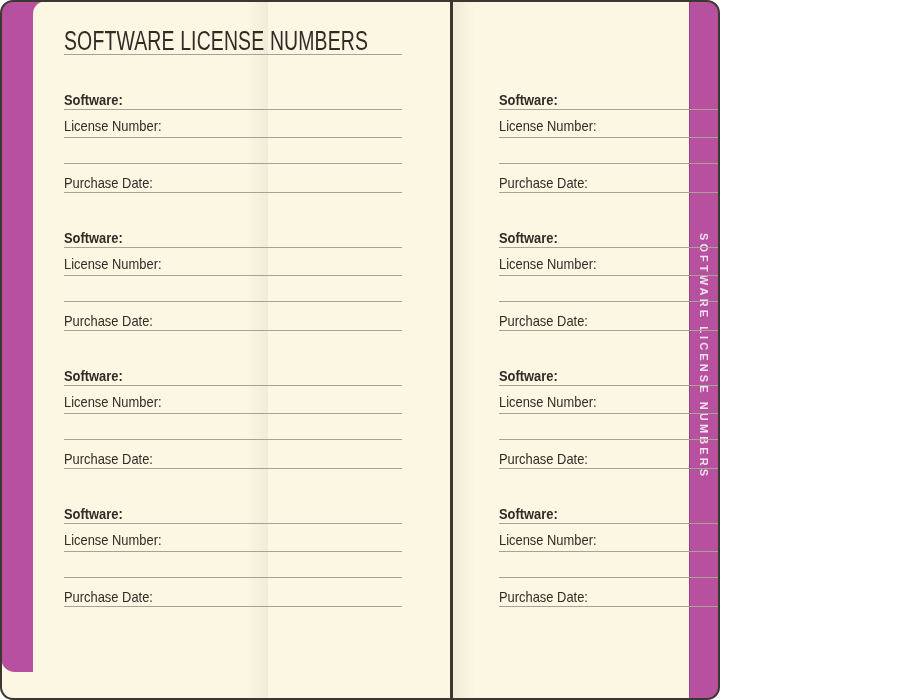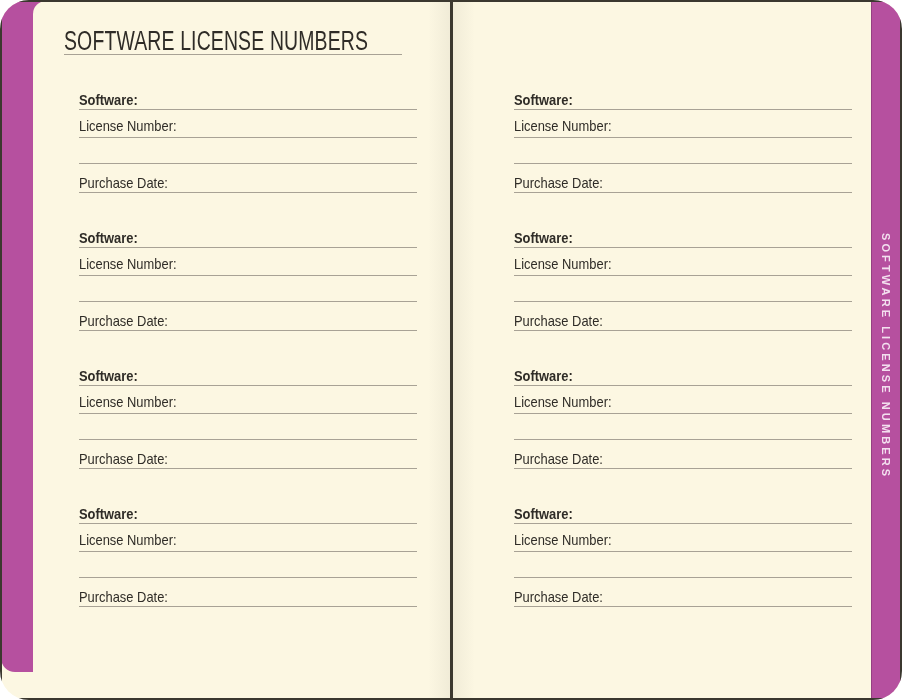--- a/index.html
+++ b/index.html
@@ -5,23 +5,22 @@
   :root{
     --cover:#b6509f;
     --page:#fcf7e2;
     --ink:#2f2c27;
     --line:#a8a295;
     --edge:#3b382f;
     --tabtext:#f3e0ef;
   }
   html,body{margin:0;padding:0;background:#ffffff;}
   #screen{
-    position:relative;width:902px;height:700px;background:#ffffff;overflow:hidden;
+    position:relative;width:720px;height:700px;background:#ffffff;overflow:hidden;
     font-family:"Liberation Sans", sans-serif;
-    border-radius:29px;
   }
   
   .book{position:absolute;inset:0;}
   .book-bg{position:absolute;inset:1px;border-radius:12px;background:var(--page);}
   .cover-left{
     position:absolute;left:1px;top:1px;width:44px;height:671px;
     background:var(--cover);border-radius:11px 0 0 14px;z-index:1;
   }
   .page-left-sheet{
     position:absolute;left:33px;top:1px;bottom:1px;width:418px;
@@ -57,21 +56,21 @@
   
   .page-content{position:absolute;top:0;width:338px;height:700px;z-index:10;}
   .lp{left:64px;}
   .rp{left:499px;}
   .page-title{
     position:absolute;top:29px;left:0;font-size:27px;line-height:25px;
     color:var(--ink);white-space:nowrap;letter-spacing:.2px;
     transform:scaleX(.72);transform-origin:0 50%;
   }
   .title-line{position:absolute;top:54px;left:0;right:0;border-top:1.5px solid var(--line);}
-  .form-block{position:absolute;left:15px;width:338px;height:101px;}
+  .form-block{position:absolute;left:0;width:338px;height:101px;}
   .t1{top:93px}.t2{top:231px}.t3{top:369px}.t4{top:507px}
   .fl{
     position:absolute;left:0;font-size:15px;line-height:15px;color:var(--ink);
     white-space:nowrap;transform:scaleX(.86);transform-origin:0 50%;
   }
   .fl-software{top:-1px;font-weight:bold;}
   .fl-license{top:25px;}
   .fl-purchase{top:82px;}
   .wl{position:absolute;left:0;right:0;border-top:1.5px solid var(--line);}
   .wl-a{top:16px}.wl-b{top:44px}.wl-c{top:70px}.wl-d{top:99px}

